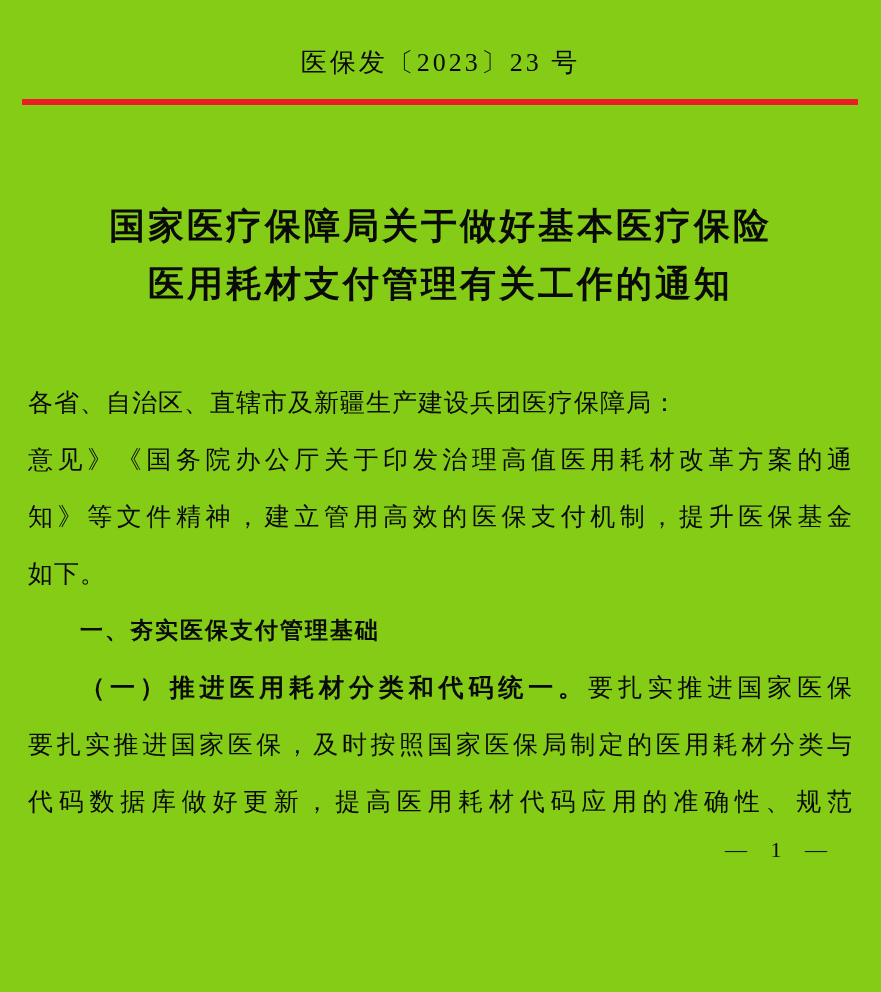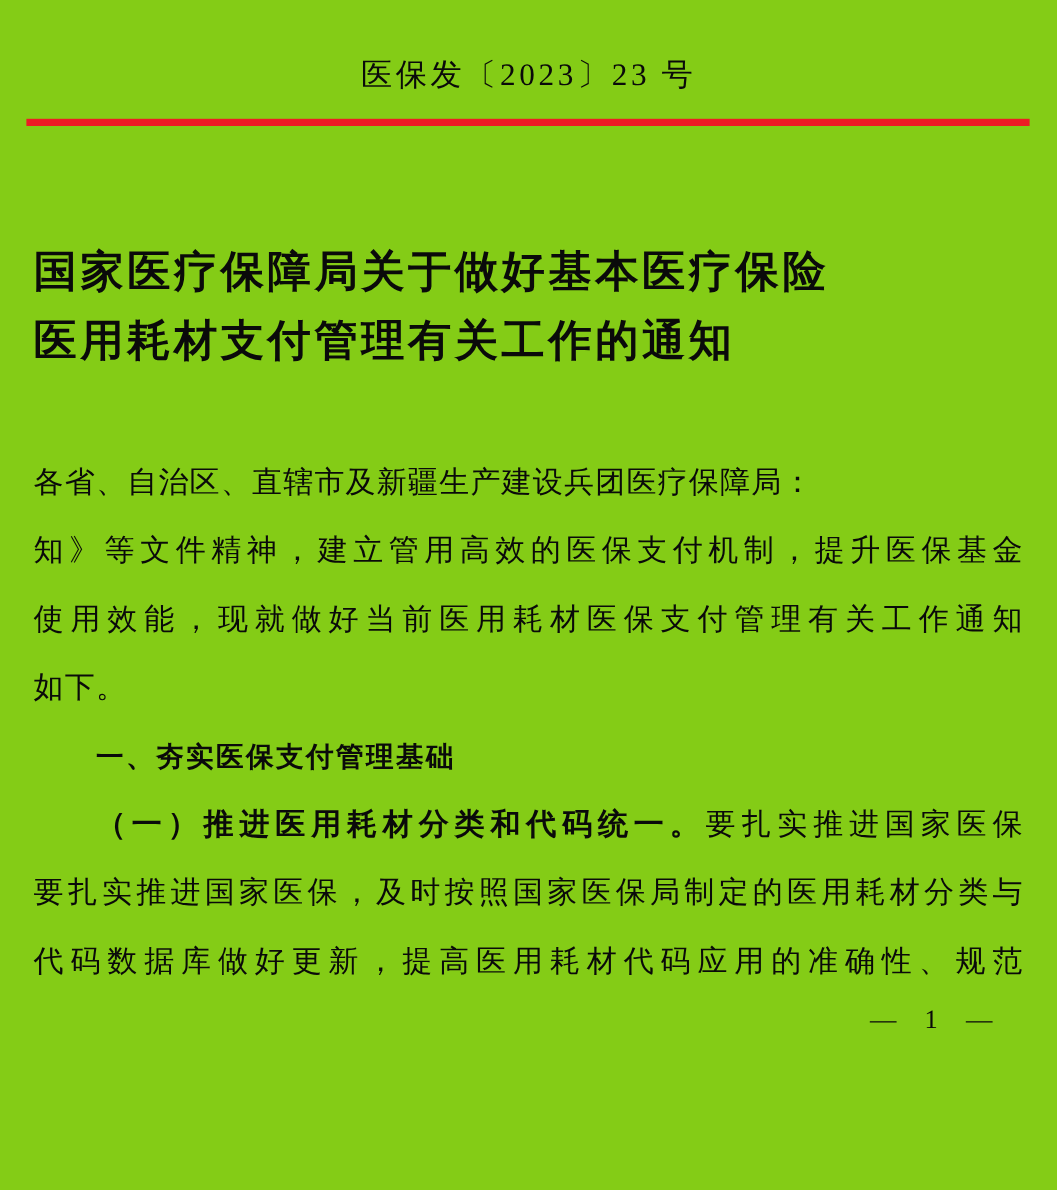--- a/index.html
+++ b/index.html
@@ -23,20 +23,21 @@
     letter-spacing: 3px;
     line-height: 34px;
   }
   .red-rule {
     height: 6px;
     background: #ed1c24;
     margin: 19px 23px 0 22px;
   }
   .title {
     margin: 92px 28px 0 28px;
+    text-align: center;
     font-weight: bold;
     font-size: 36px;
     line-height: 58px;
     letter-spacing: 3px;
   }
   .title-line { display: block; }
   .body {
     margin: 61px 28px 0 28px;
     font-size: 25px;
     letter-spacing: 1px;
@@ -81,24 +82,24 @@
   <div class="title">
     <span class="title-line">国家医疗保障局关于做好基本医疗保险</span>
     <span class="title-line">医用耗材支付管理有关工作的通知</span>
   </div>
 
   <div class="body">
 
     <div class="line">各省、自治区、直辖市及新疆生产建设兵团医疗保障局：</div>
 
 
+    <div class="line just">意见》《国务院办公厅关于印发治理高值医用耗材改革方案的通</div>
 
     <div class="line just">知》等文件精神，建立管用高效的医保支付机制，提升医保基金</div>
 
-    <div class="line just">使用效能，现就做好当前医用耗材医保支付管理有关工作通知</div>
 
     <div class="line">如下。</div>
 
     <div class="line heading indent">一、夯实医保支付管理基础</div>
 
     <div class="line just indent">
       <span class="lead-bold">（一）推进医用耗材分类和代码统一。</span><span>要扎实推进国家医保</span>
     </div>
 
     <div class="line just">要扎实推进国家医保，及时按照国家医保局制定的医用耗材分类与</div>

